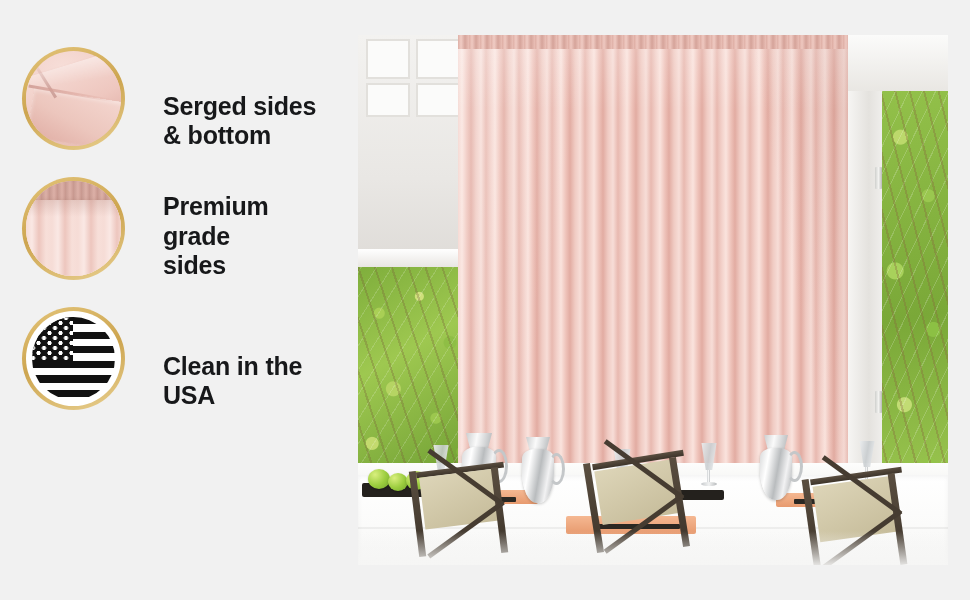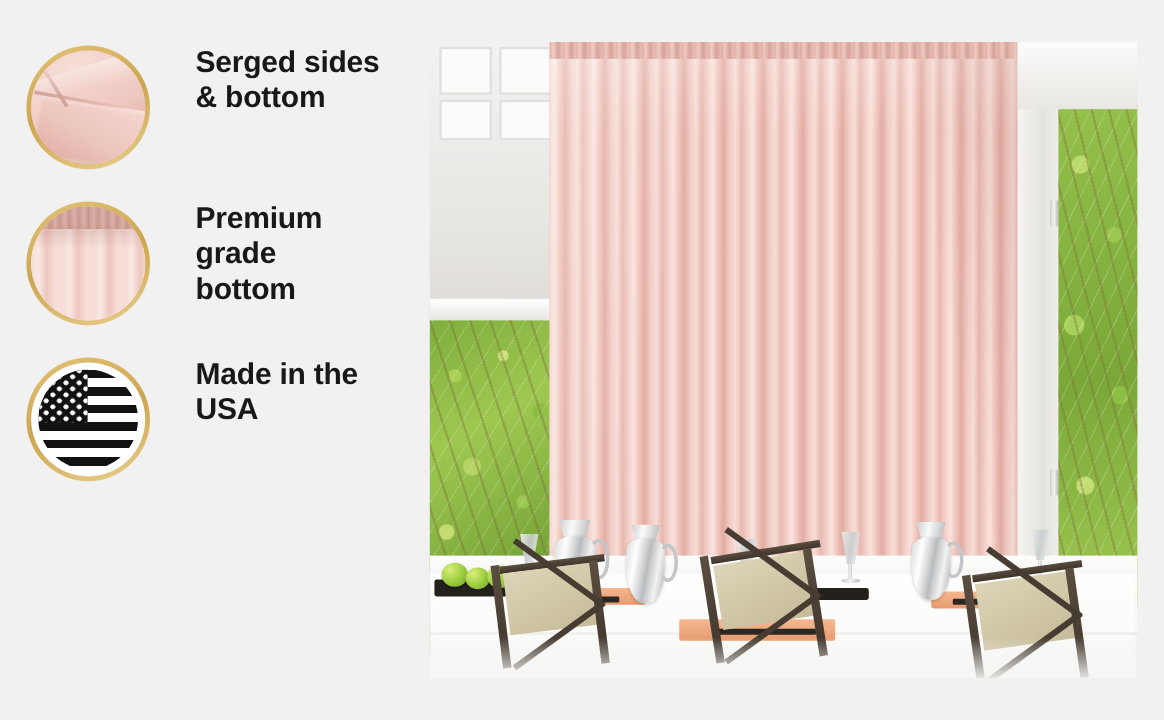--- a/index.html
+++ b/index.html
@@ -19,21 +19,21 @@
   #features {
     position:absolute;
     left:22px; top:38px;
     width:320px; height:530px;
     display:flex;
     flex-direction:column;
     justify-content:flex-start;
   }
   .feature-row {
     display:flex;
-    align-items:flex-start;
+    align-items:flex-end;
     height:112px;
     margin-bottom:18px;
   }
   .feature-row:last-child { margin-bottom:0; }
 
   .icon-wrap {
     position:relative;
     width:103px; height:103px;
     flex:0 0 103px;
     border-radius:50%;
@@ -407,34 +407,34 @@
 
 
     <div class="feature-row">
       <div class="icon-wrap">
         <div class="icon-inner ico-premium">
           <span class="header-band"></span>
           <span class="drapes"></span>
         </div>
       </div>
       <div class="feature-label">Premium grade
-bottom</div>
+sides</div>
     </div>
 
     <div class="feature-row">
       <div class="icon-wrap">
         <div class="icon-inner ico-usa">
           <span class="usa-disc">
             <span class="usa-canton">
               <span class="usa-stars"></span>
             </span>
           </span>
         </div>
       </div>
-      <div class="feature-label">Made in the
+      <div class="feature-label">Clean in the
 USA</div>
     </div>
 
   </div>
 
   <div id="photo">
 
     <div class="ph-layer wall-top">
       <span class="win-pane" style="left:8px;  top:4px;  width:44px; height:40px;"></span>
       <span class="win-pane" style="left:58px; top:4px;  width:46px; height:40px;"></span>

